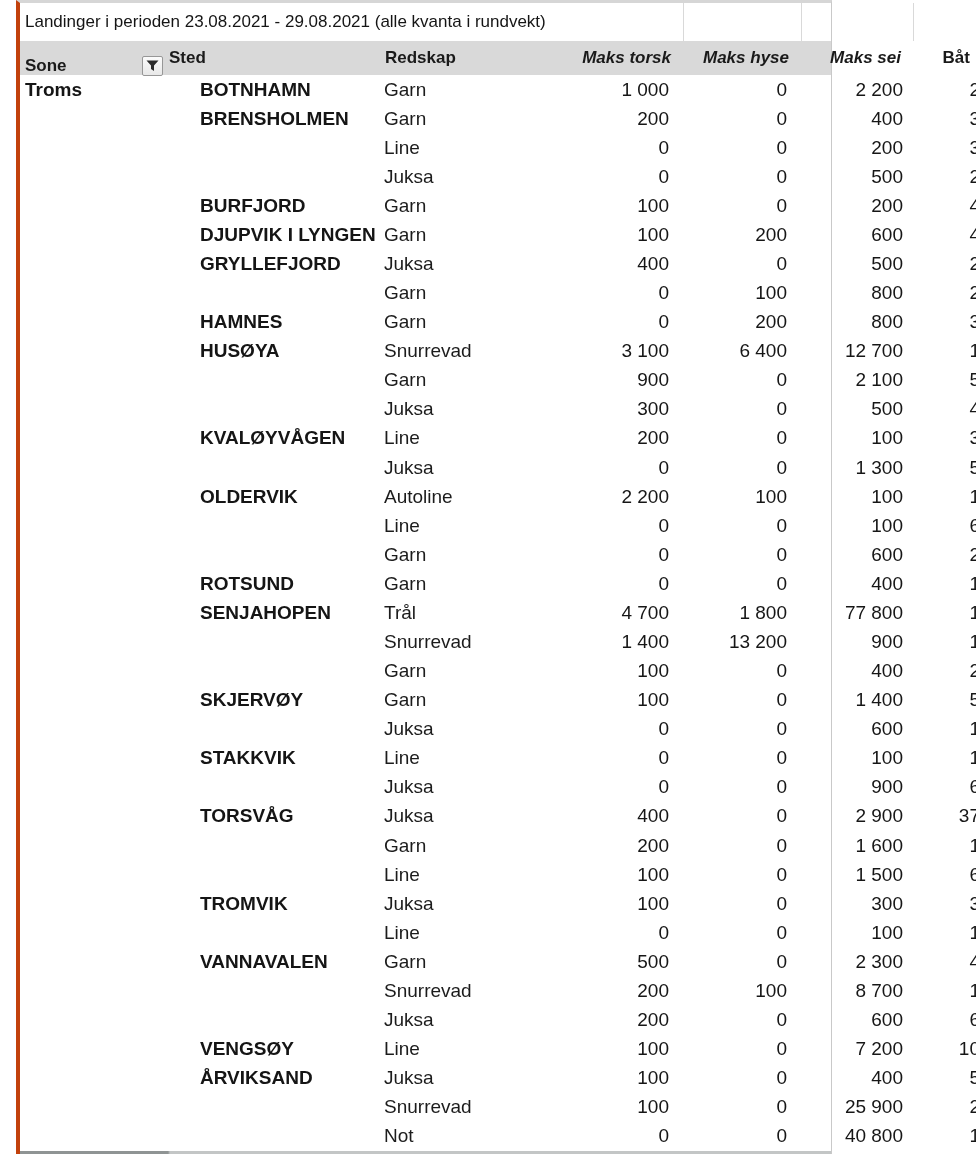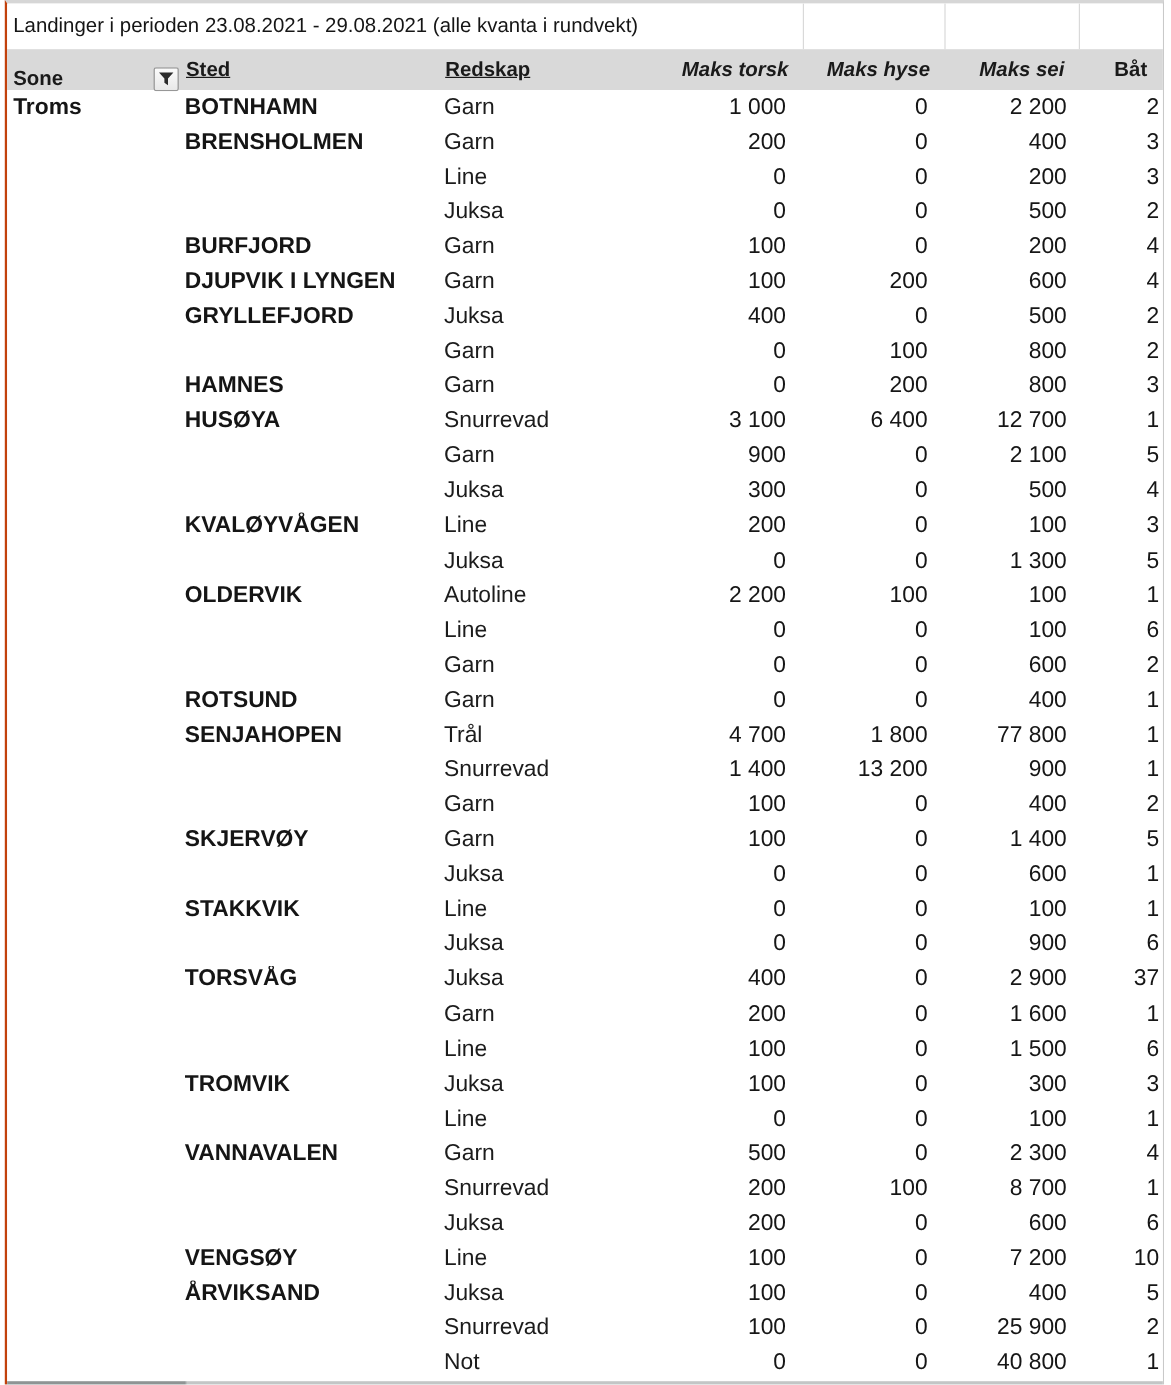--- a/index.html
+++ b/index.html
@@ -1,56 +1,56 @@
 <!DOCTYPE html>
 <html><head>
 <meta charset="utf-8">
 <style>
   html,body{margin:0;padding:0;background:#ffffff;}
   body{font-family:"Liberation Sans",sans-serif;color:#1f1f1f;-webkit-font-smoothing:antialiased;}
   .sheet{position:relative;width:976px;height:1154px;background:#ffffff;overflow:hidden;}
   .table-wrap{
-    position:absolute;left:4px;top:0;width:966px;
-    border-left:2px solid #c2410c;border-right:1px solid #c9c9c9;border-top:3px solid #d6d6d6;
+    position:absolute;left:16px;top:0;width:816px;
+    border-left:4px solid #c2410c;border-right:1px solid #c9c9c9;border-top:3px solid #d6d6d6;
     box-sizing:border-box;
   }
   .title-row{
     display:grid;grid-template-columns:663px 118px 112px 73px;
     height:38px;background:#ffffff;
   }
   .title-cell{
     display:flex;align-items:center;padding-left:5px;
     font-size:17px;color:#151515;white-space:nowrap;overflow:hidden;
   }
   .title-empty{border-left:1px solid #d9d9d9;}
   .header-row{
     display:grid;grid-template-columns:144px 216px 183px 120px 118px 112px 73px;
     height:34px;background:#d9d9d9;align-items:center;
     font-weight:bold;font-size:17px;color:#1a1a1a;
   }
   .hcell{white-space:nowrap;overflow:hidden;}
-  .hcell.left{padding-left:5px;text-decoration:underline;}
+  .hcell.left{padding-left:5px;}
   .hcell.num{text-align:right;padding-right:12px;font-style:italic;}
   .hcell.bat{text-align:right;padding-right:16px;}
   .sone-head{display:flex;align-items:center;justify-content:space-between;padding-left:5px;padding-right:1px;margin-top:16px;}
   .filter-btn{
     width:21px;height:20px;box-sizing:border-box;flex:0 0 auto;
     border:1px solid #979797;border-radius:2px;
     background:linear-gradient(#fbfbfb,#e8e8e8);
     display:flex;align-items:center;justify-content:center;cursor:pointer;
   }
   .filter-btn svg{display:block;}
   .body-rows{background:#ffffff;}
   .row{
     display:grid;grid-template-columns:144px 216px 183px 120px 118px 112px 73px;
     height:29.08px;align-items:center;font-size:19px;
   }
   .cell{white-space:nowrap;overflow:hidden;}
   .cell.sone{padding-left:5px;font-weight:bold;color:#151515;}
-  .cell.sted{padding-left:4px;font-weight:bold;color:#151515;}
+  .cell.sted{padding-left:4px;font-weight:bold;color:#151515;margin-left:32px;}
   .cell.redskap{padding-left:4px;color:#1c1c1c;}
   .cell.num{text-align:right;padding-right:14px;color:#161616;}
   .cell.sei{padding-right:10px;}
   .cell.bat{padding-right:6px;}
   .bottom-border{
     height:3px;width:100%;
     background:linear-gradient(to right,#8f9494 0px,#8f9494 148px,#c3c6c6 150px,#c3c6c6 100%);
   }
 </style>
 </head>

